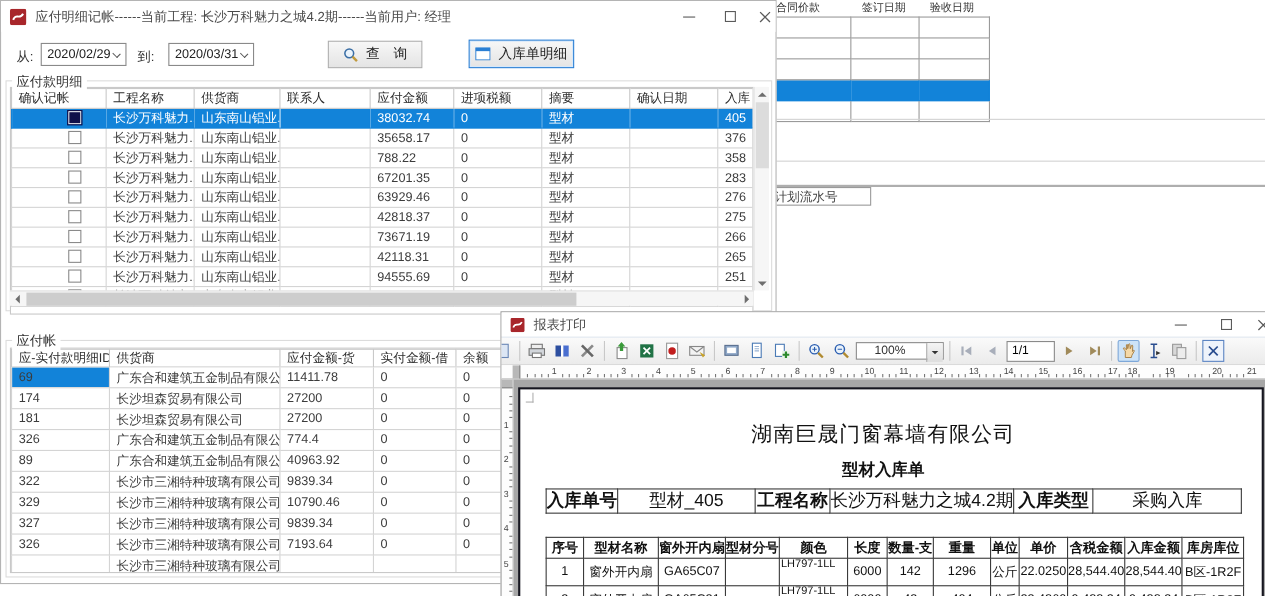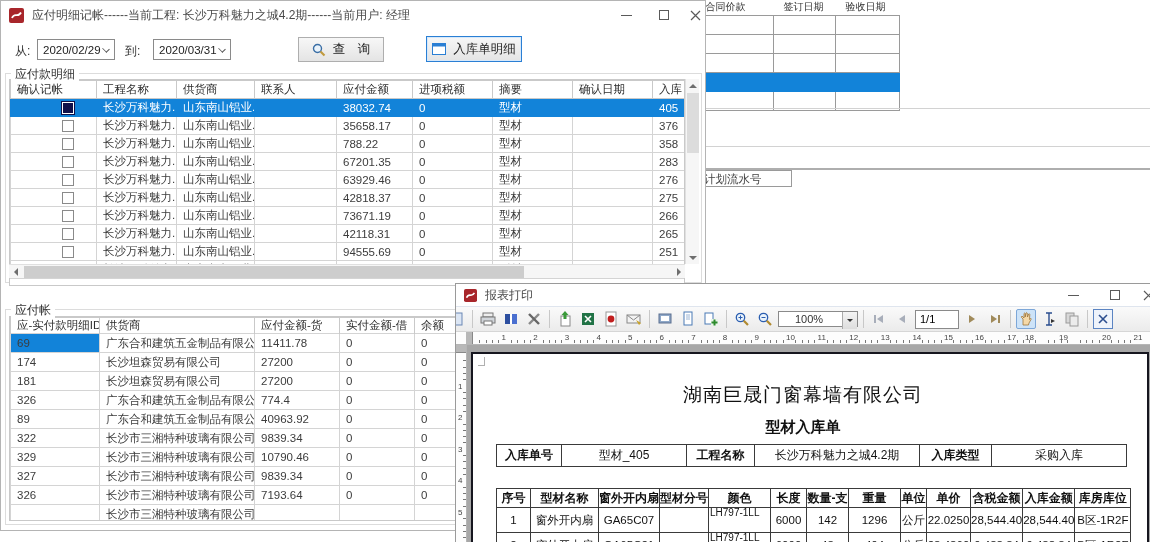--- a/index.html
+++ b/index.html
@@ -79,21 +79,21 @@
   #r-preview{position:absolute;left:0;top:61px;right:0;bottom:0;background:#a7a7a7;overflow:hidden;}
   #v-ruler{position:absolute;left:0;top:0;width:11px;bottom:0;background:#fdfdfd;border-right:1px solid #b5b5b5;overflow:hidden;}
   .vnum{position:absolute;left:2px;font-size:8px;color:#444;}
   .vtick{position:absolute;left:7px;width:3px;height:1px;background:#777;}
   .vcap{position:absolute;left:0;top:0;width:11px;height:8px;background:#b8b8b8;border-bottom:1px solid #888;}
   #page{position:absolute;left:15px;top:7px;width:678px;height:300px;background:#fff;border:2px solid #16161f;}
   #page .corner{position:absolute;left:5px;top:3px;width:7px;height:9px;border-right:1px solid #b0b0b0;border-bottom:1px solid #b0b0b0;}
   #rp-company{position:absolute;left:0;right:14px;top:28px;text-align:center;font-size:19px;letter-spacing:1px;color:#111;}
   #rp-doctitle{position:absolute;left:0;right:14px;top:64px;text-align:center;font-size:15px;font-weight:bold;color:#111;}
   .rpt{position:absolute;left:23px;top:90px;border-collapse:collapse;table-layout:fixed;}
-  .rpt td,.rpt th{border:1px solid #3a3a3a;font-size:12px;color:#111;text-align:center;white-space:nowrap;overflow:hidden;}
+  .rpt td,.rpt th{border:1px solid #3a3a3a;font-size:16px;color:#111;text-align:center;white-space:nowrap;overflow:hidden;}
   #info-table td{height:22px;}
   #info-table td.lab{font-weight:bold;}
   #rdetail-table{top:134px;}
   #rdetail-table th{height:19px;font-size:12px;font-weight:bold;padding:0;}
   #rdetail-table td{height:25px;font-size:11.5px;}
   #rdetail-table td.color-cell{vertical-align:top;font-size:10px;line-height:10px;text-align:left;padding-left:1px;}
 </style>
 </head>
 <body>
 

